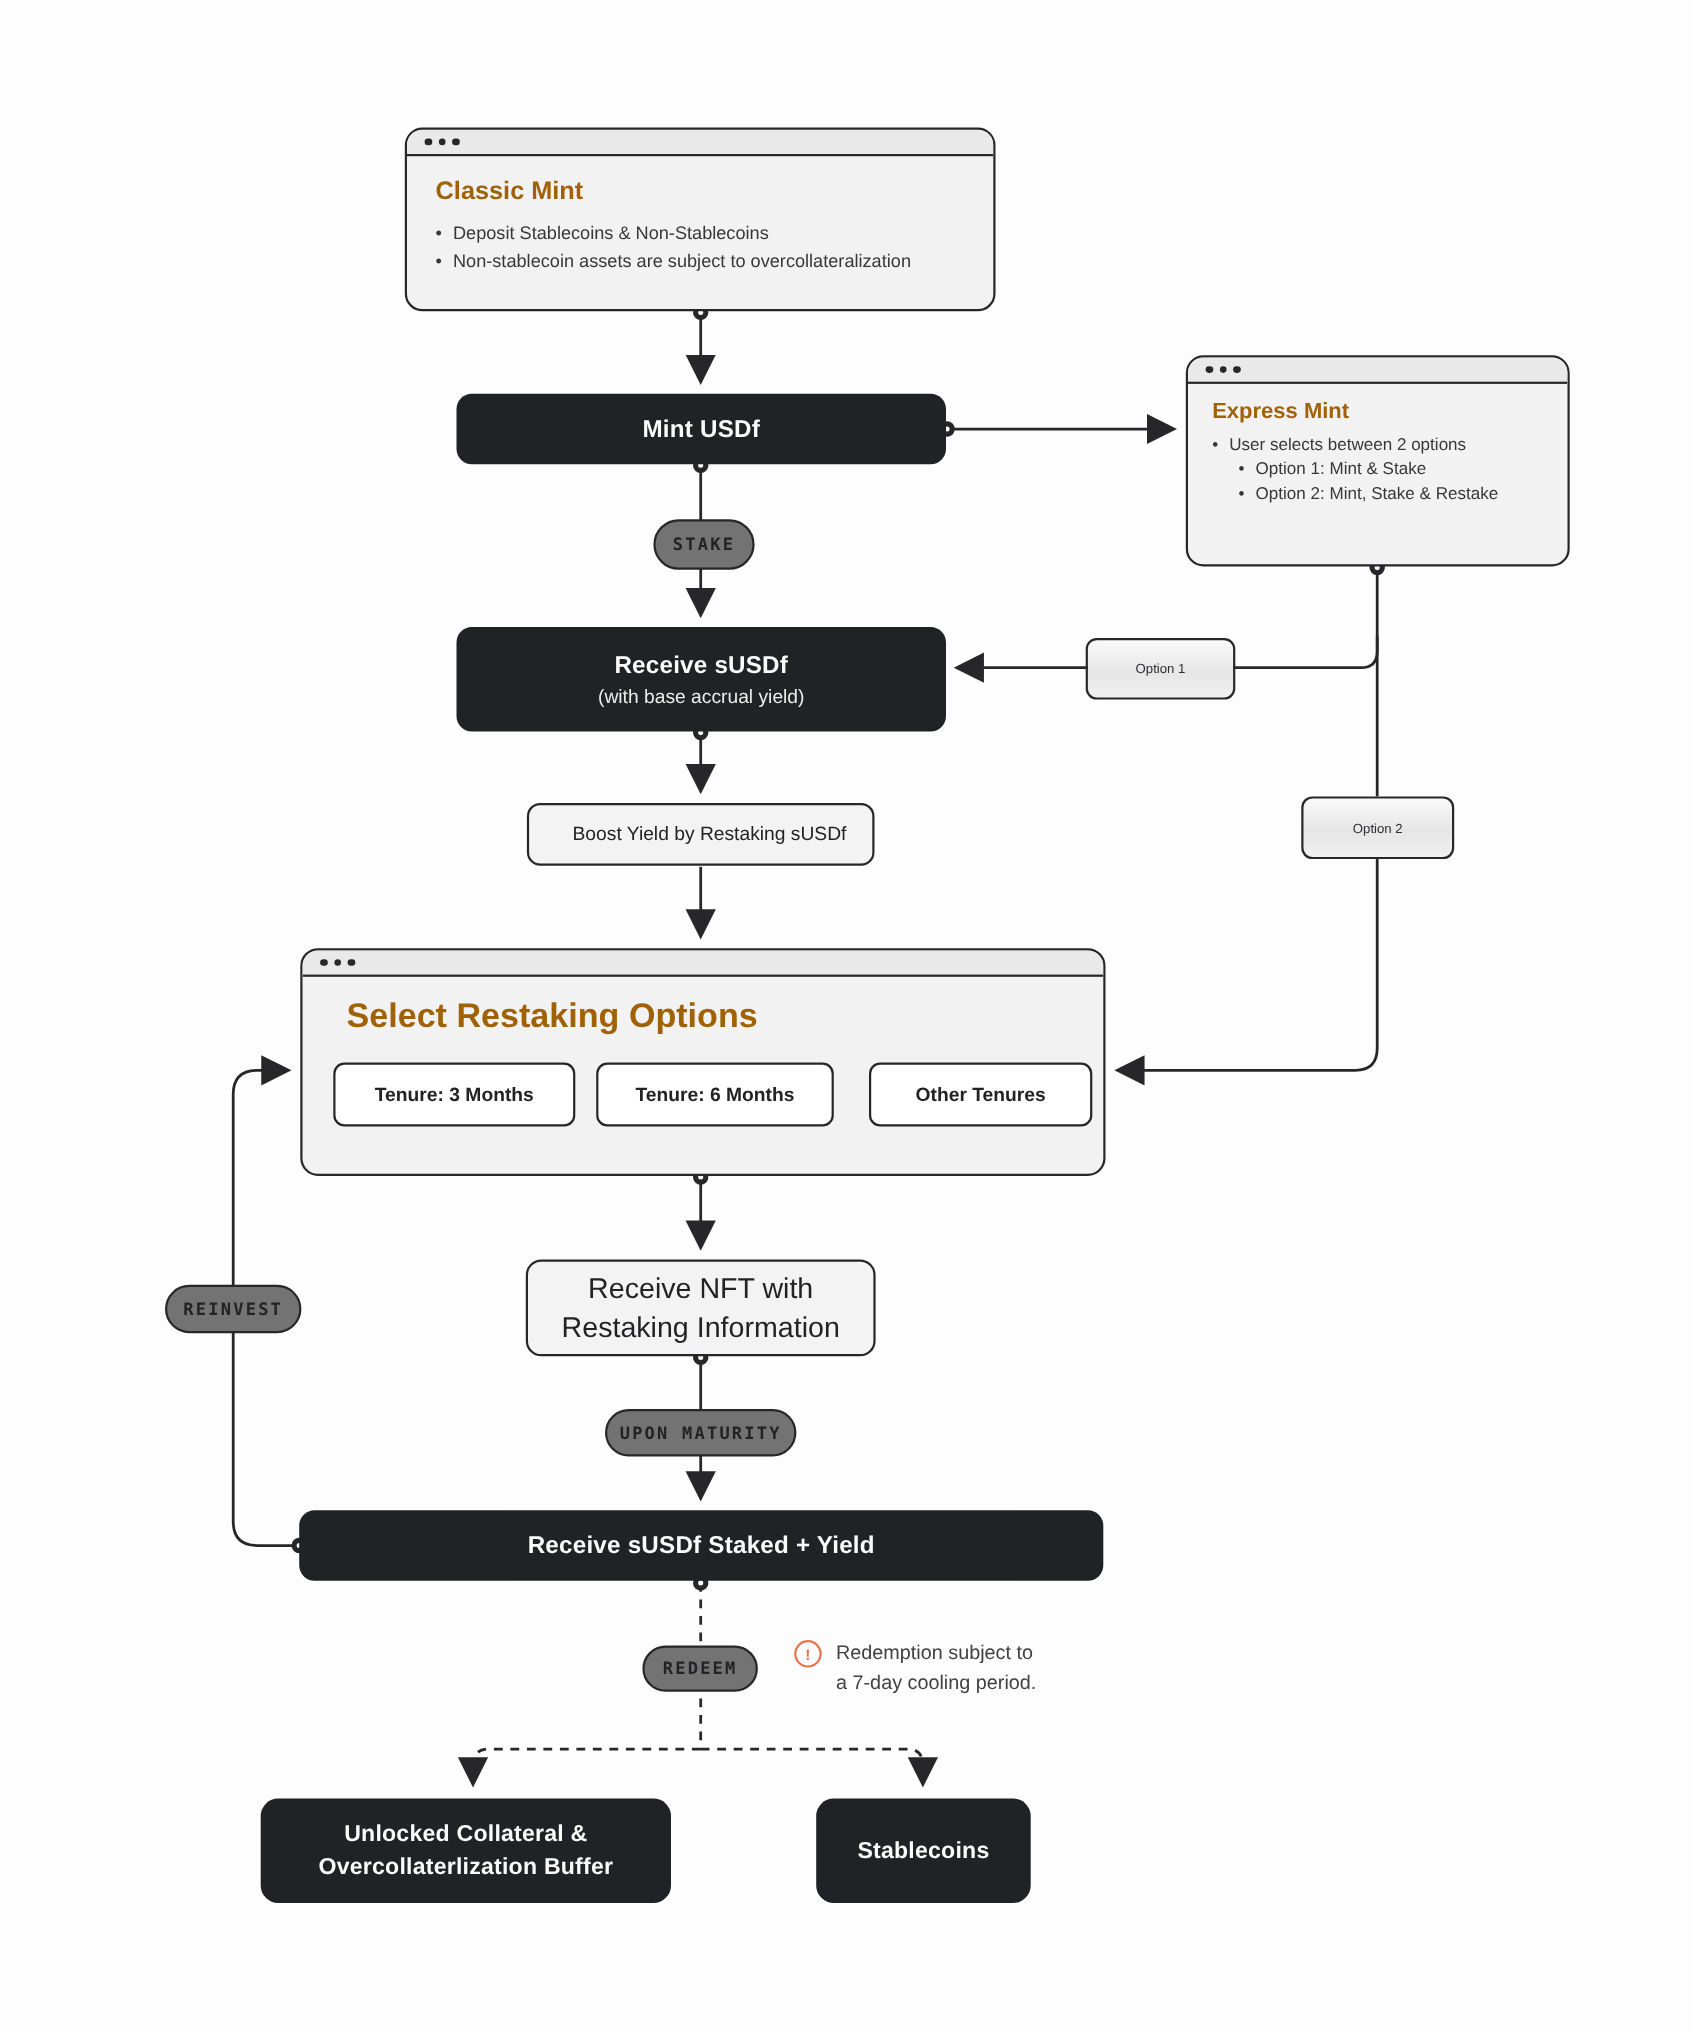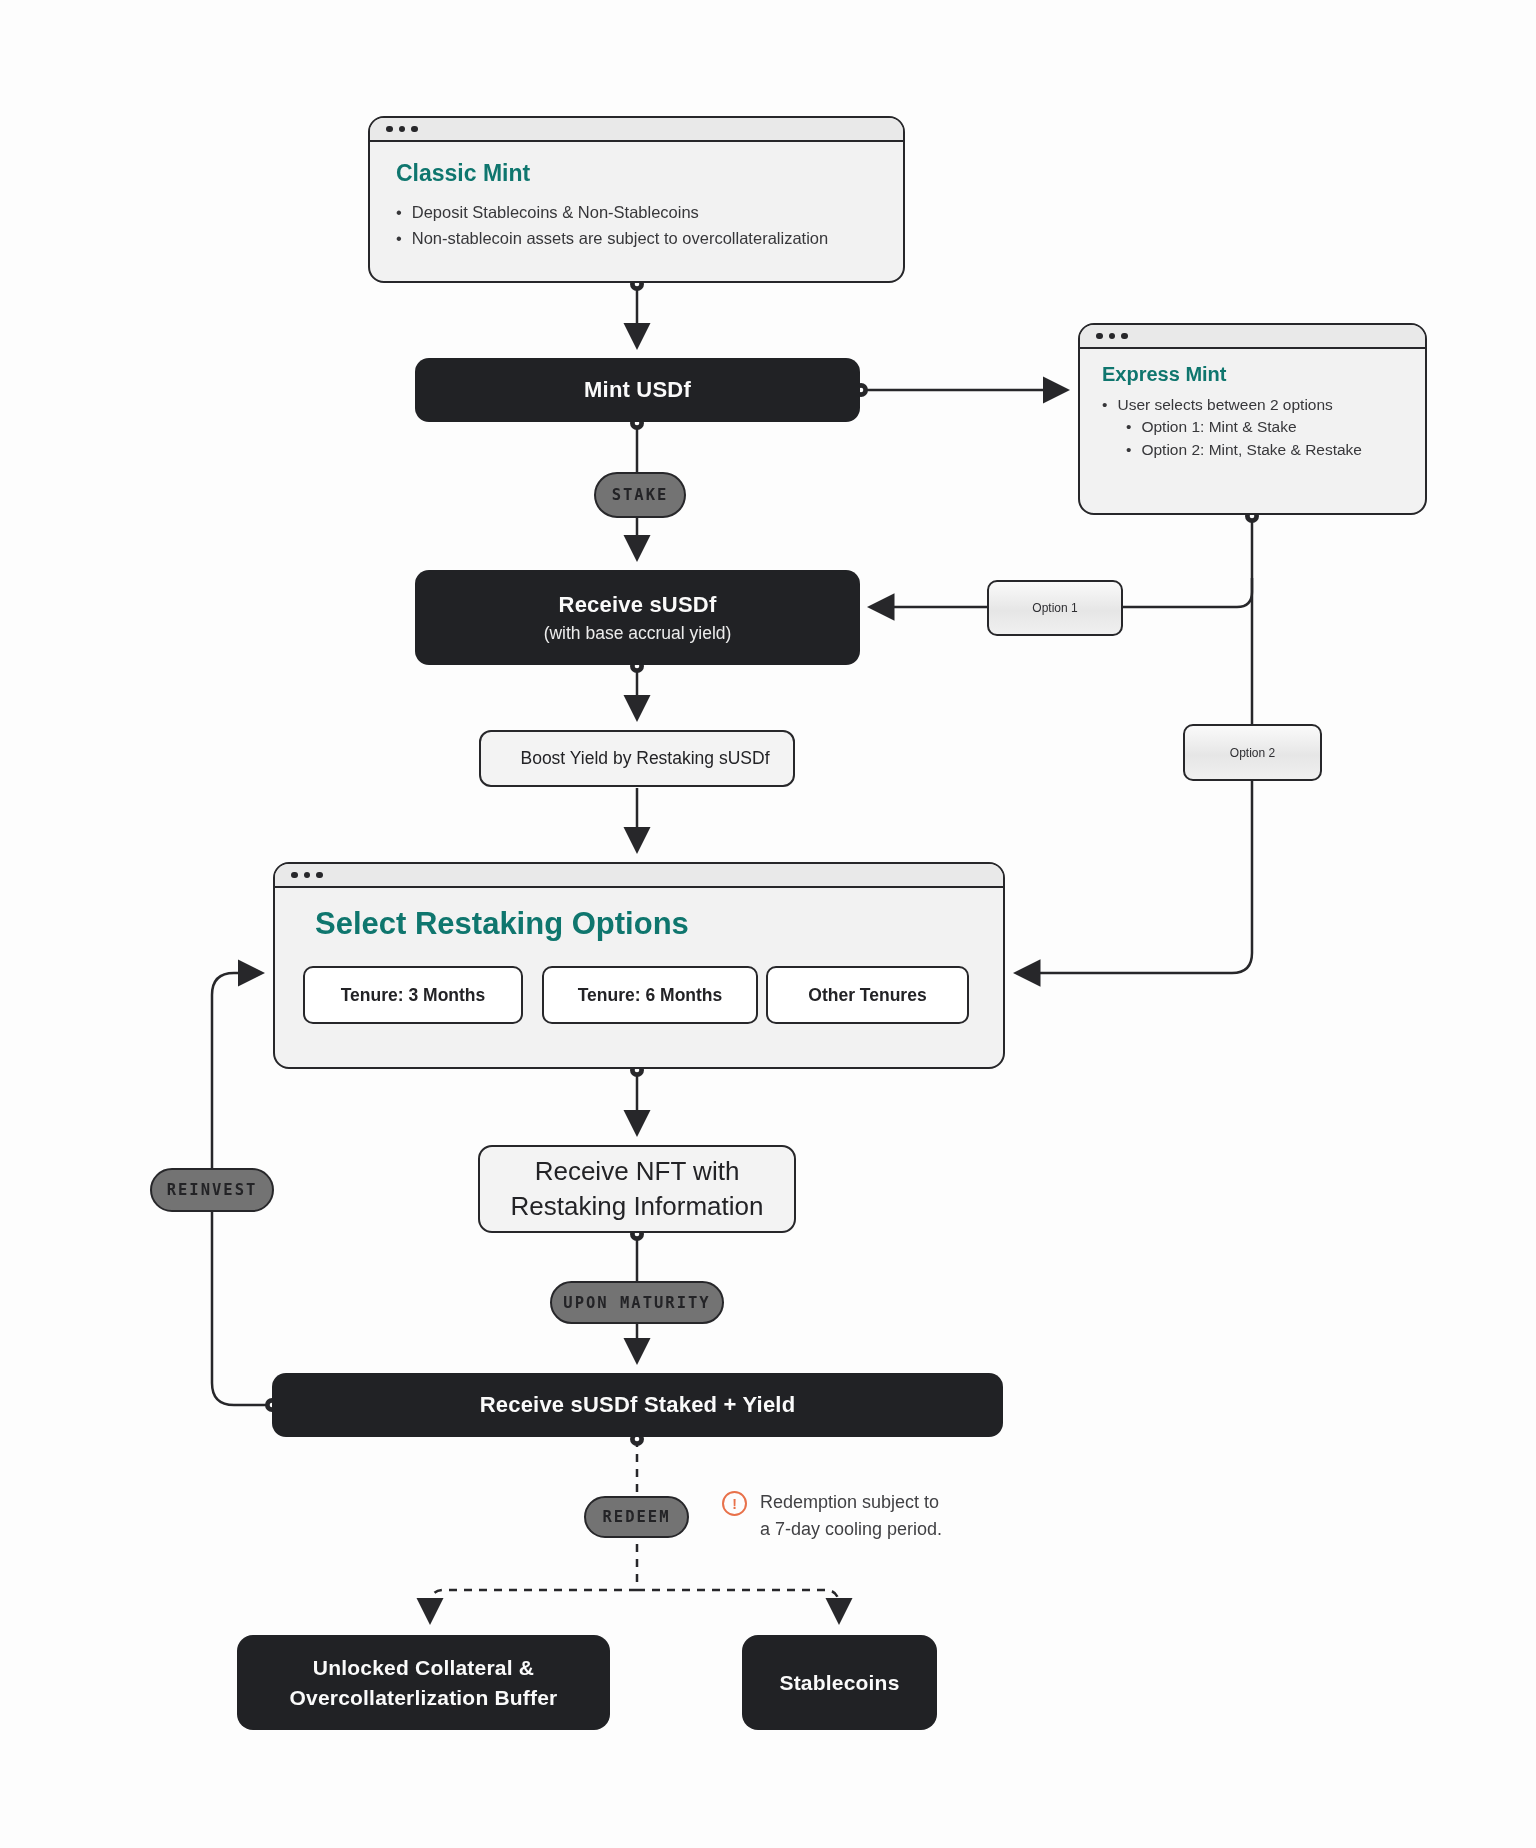--- a/index.html
+++ b/index.html
@@ -13,21 +13,21 @@
   
   .window{
     position:absolute;background:#f2f2f2;border:2.5px solid #27272a;
     border-radius:16px;box-sizing:border-box;overflow:hidden;
   }
   .titlebar{
     height:24px;background:#e9e9e9;border-bottom:2.5px solid #27272a;
     display:flex;align-items:center;gap:6px;padding-left:16px;box-sizing:border-box;
   }
   .tb-dot{width:6.5px;height:6.5px;border-radius:50%;background:#27272a;}
-  .win-title{font-weight:bold;font-size:23px;color:#0f766e;}
+  .win-title{font-weight:bold;font-size:23px;color:#a16207;}
   .bullets{margin-top:12px;font-size:16.5px;color:#37373a;line-height:1.6;}
   .b-row{display:flex;gap:10px;}
   .b-dot{flex:0 0 auto;}
   .indent{margin-left:24px;}
 
   
   .dark-box{
     position:absolute;background:#212225;color:#fafafa;border-radius:14px;
     display:flex;flex-direction:column;align-items:center;justify-content:center;
     box-sizing:border-box;text-align:center;
@@ -213,21 +213,21 @@
       <span class="tb-dot"></span>
     </div>
     <div class="win-title" style="font-size:31px;margin:18px 0 0 40px;">Select Restaking Options</div>
   </div>
   <div class="tenure-btn" style="left:303px;top:966px;width:220px;height:58px;">
     <span>Tenure: 3 Months</span>
   </div>
   <div class="tenure-btn" style="left:542px;top:966px;width:216px;height:58px;">
     <span>Tenure: 6 Months</span>
   </div>
-  <div class="tenure-btn" style="left:766px;top:966px;width:203px;height:58px;">
+  <div class="tenure-btn" style="left:790px;top:966px;width:203px;height:58px;">
     <span>Other Tenures</span>
   </div>
 
   <div class="pill" style="left:150px;top:1168px;width:124px;height:44px;">
     <span>REINVEST</span>
   </div>
 
   <div class="flow-box" style="left:478px;top:1145px;width:318px;height:88px;border-radius:14px;">
     <div style="font-weight:normal;font-size:26px;line-height:1.35;">
       <div>Receive NFT with</div>

